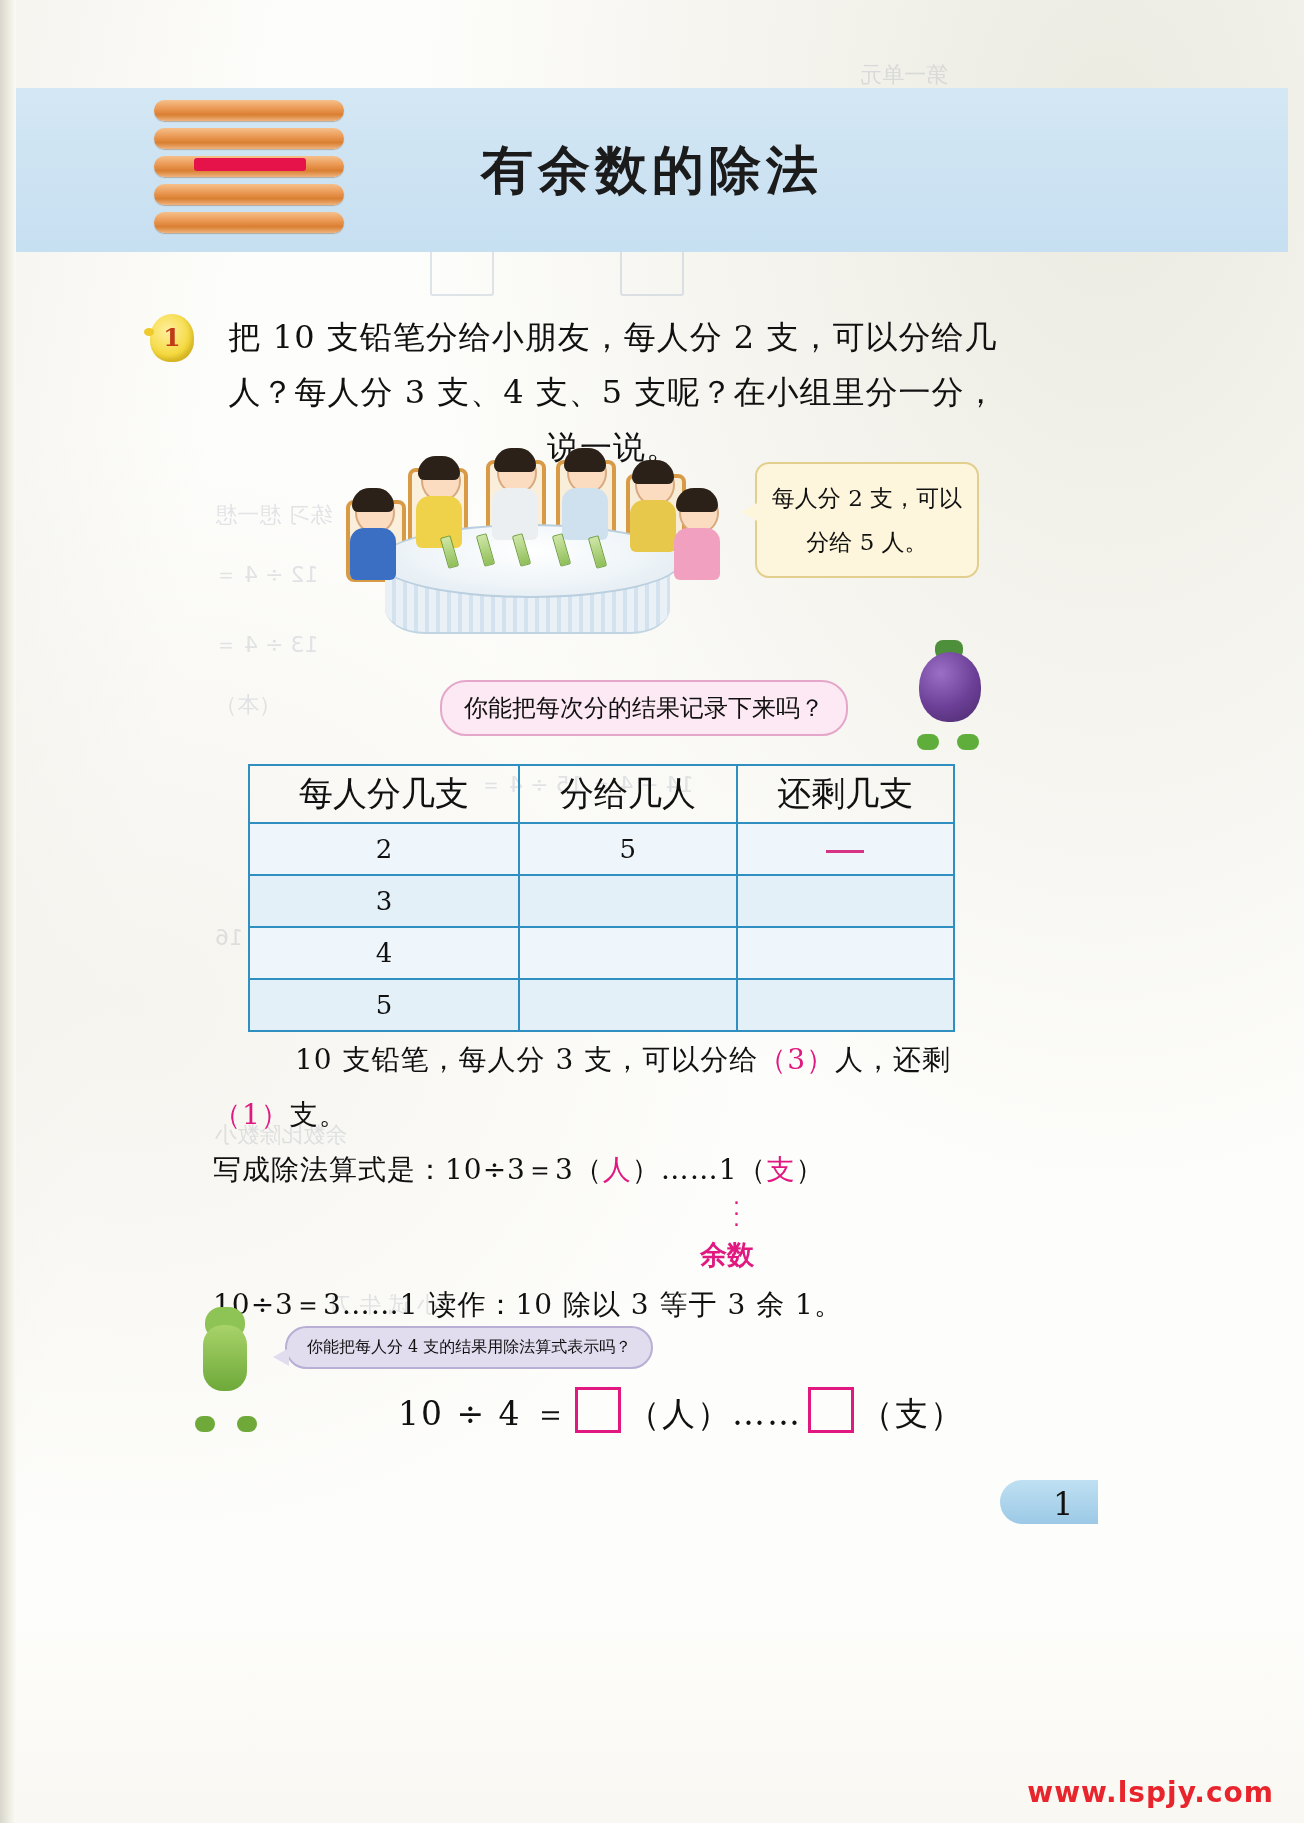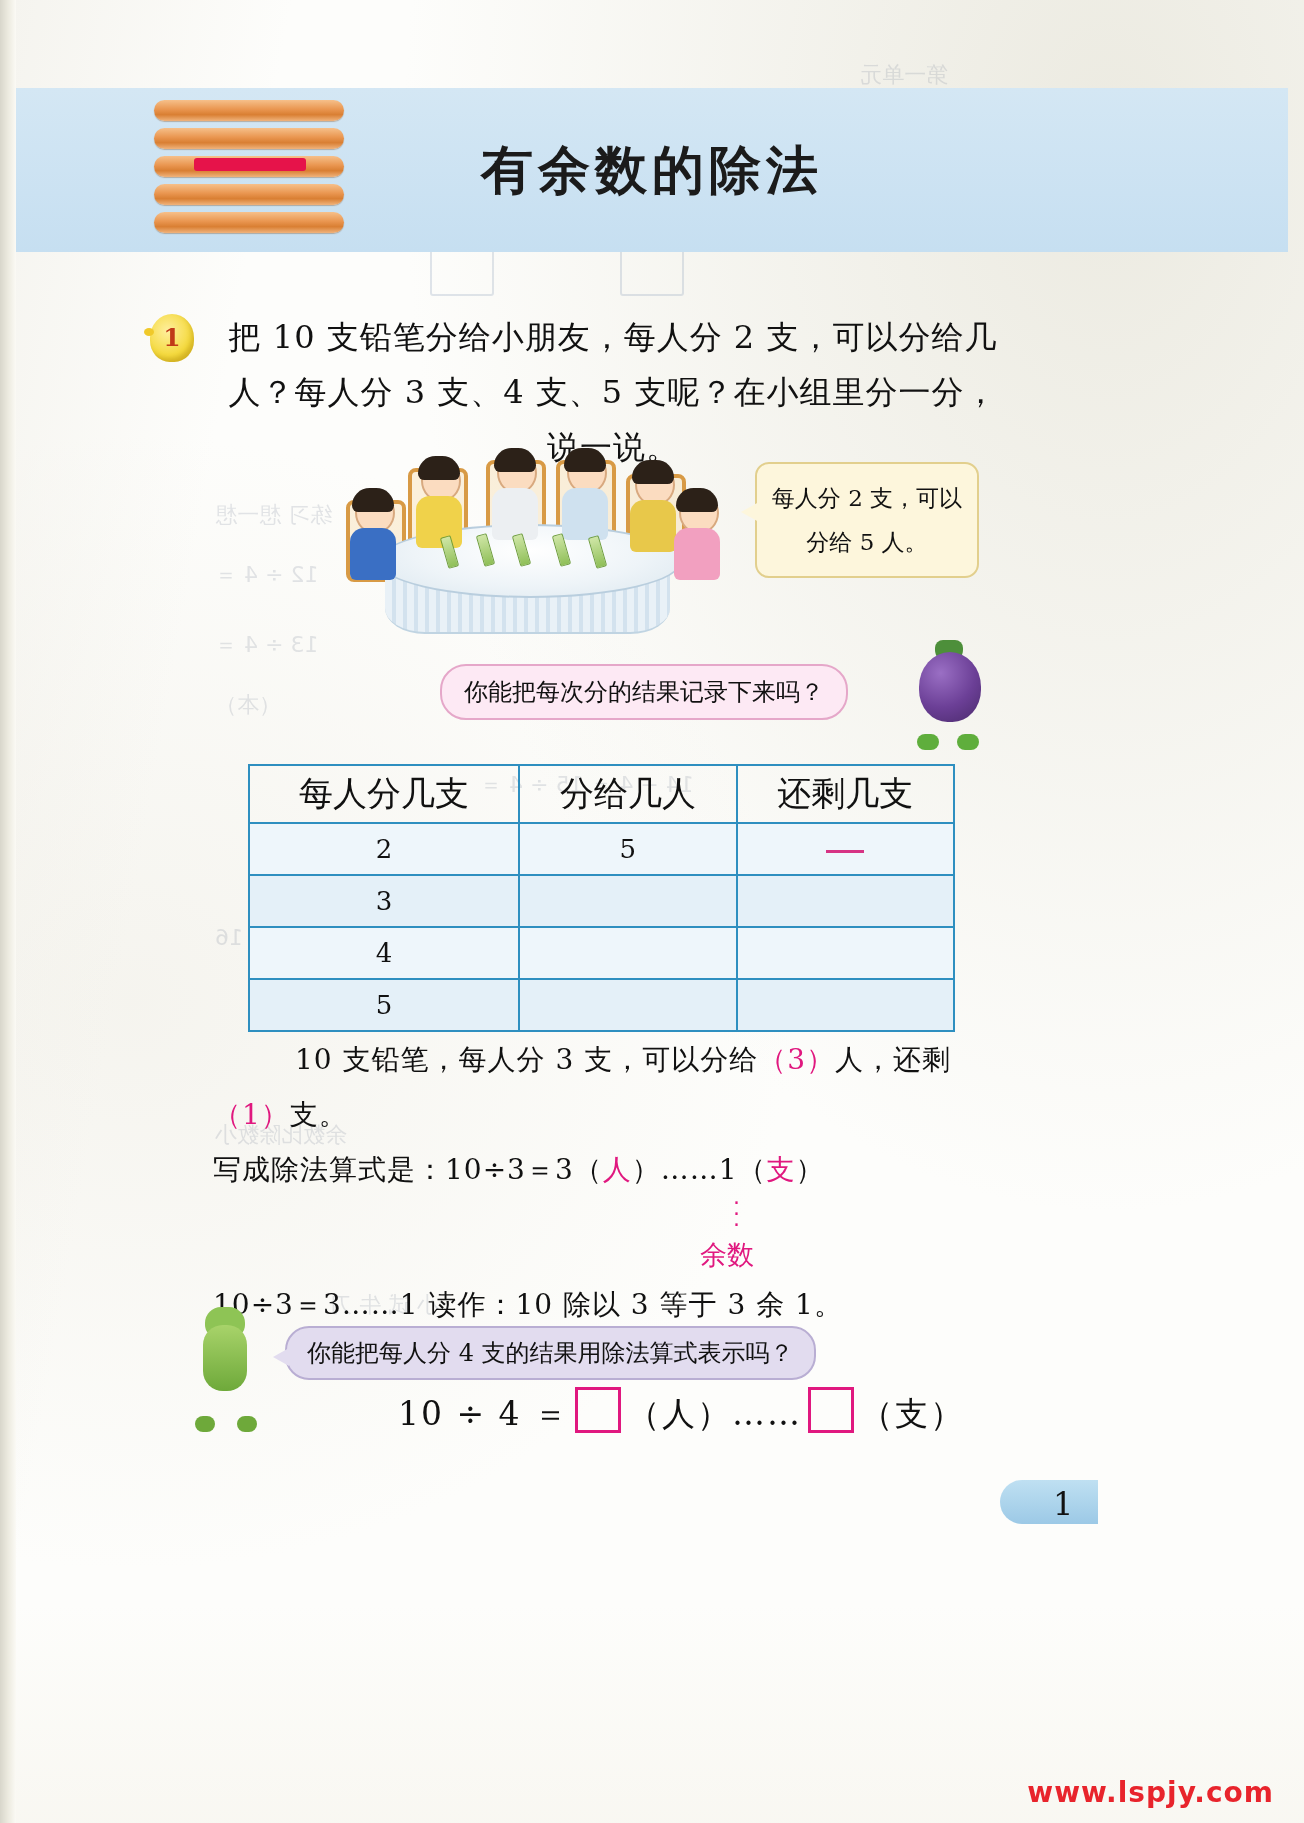--- a/index.html
+++ b/index.html
@@ -244,37 +244,37 @@
     position: absolute;
     left: -16px;
     top: 38px;
     border-width: 10px 18px 10px 0;
     border-style: solid;
     border-color: transparent #fdf6dc transparent transparent;
   }
   #bubble-2 {
     position: absolute;
     left: 440px;
-    top: 412px;
+    top: 428px;
     padding: 10px 22px;
     background: #fde9f4;
     border: 2px solid #e5a7c9;
     border-radius: 26px;
     font-size: 24px;
     color: #111;
   }
   #bubble-3 {
     position: absolute;
     left: 285px;
     top: 1074px;
     padding: 9px 20px;
     background: #e2dcef;
     border: 2px solid #b9aed3;
     border-radius: 24px;
-    font-size: 24px;
+    font-size: 16px;
     color: #111;
   }
   #bubble-3:after {
     content: "";
     position: absolute;
     left: -14px;
     top: 20px;
     border-width: 9px 16px 9px 0;
     border-style: solid;
     border-color: transparent #e2dcef transparent transparent;
@@ -373,21 +373,21 @@
     font-size: 28px;
     line-height: 55px;
     color: #111;
     letter-spacing: 1px;
   }
   .pink { color: #e0187f; }
   #yushu-label {
     position: absolute;
     font-size: 27px;
     color: #e0187f;
-    font-weight: normal;
+    font-weight: bold;
   }
   #dots-vert {
     position: absolute;
     color: #e0187f;
     font-size: 22px;
     line-height: 11px;
   }
   .answer-box {
     display: inline-block;
     width: 40px;

